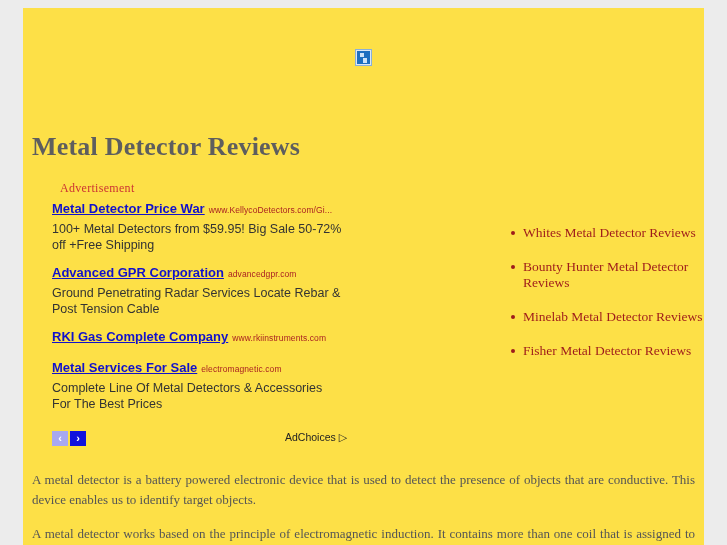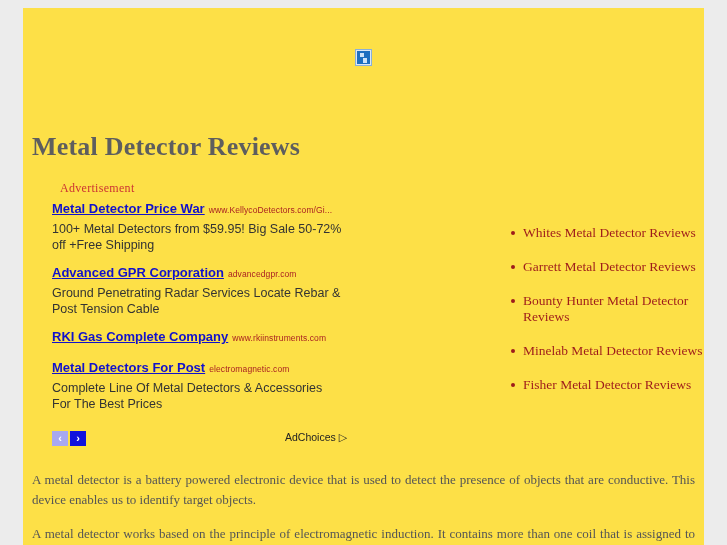--- a/index.html
+++ b/index.html
@@ -271,37 +271,36 @@
         </div>
 
         <div class="ad-item">
           <div class="ad-head">
             <a class="ad-title">RKI Gas Complete Company</a><span class="ad-url">www.rkiinstruments.com</span>
           </div>
         </div>
 
         <div class="ad-item">
           <div class="ad-head">
-            <a class="ad-title">Metal Detectors For Post</a><span class="ad-url">electromagnetic.com</span>
+            <a class="ad-title">Metal Services For Sale</a><span class="ad-url">electromagnetic.com</span>
           </div>
           <div class="ad-desc">Complete Line Of Metal Detectors &amp; Accessories For The Best Prices</div>
         </div>
 
       </div>
 
       <div id="ad-footer">
         <div class="nav-arrow" id="nav-prev">‹</div>
         <div class="nav-arrow" id="nav-next">›</div>
         <div id="adchoices"><span>AdChoices</span><span id="adchoices-icon">▷</span></div>
       </div>
     </div>
 
     <ul id="related-links">
       <li>Whites Metal Detector Reviews</li>
-      <li>Garrett Metal Detector Reviews</li>
       <li>Bounty Hunter Metal Detector Reviews</li>
       <li>Minelab Metal Detector Reviews</li>
       <li>Fisher Metal Detector Reviews</li>
     </ul>
 
     <div id="body-text">
       <p>A metal detector is a battery powered electronic device that is used to detect the presence of objects that are conductive. This device enables us to identify target objects.</p>
       <p>A metal detector works based on the principle of electromagnetic induction. It contains more than one coil that is assigned to identify the metallic substances on the ground.</p>
     </div>
 

